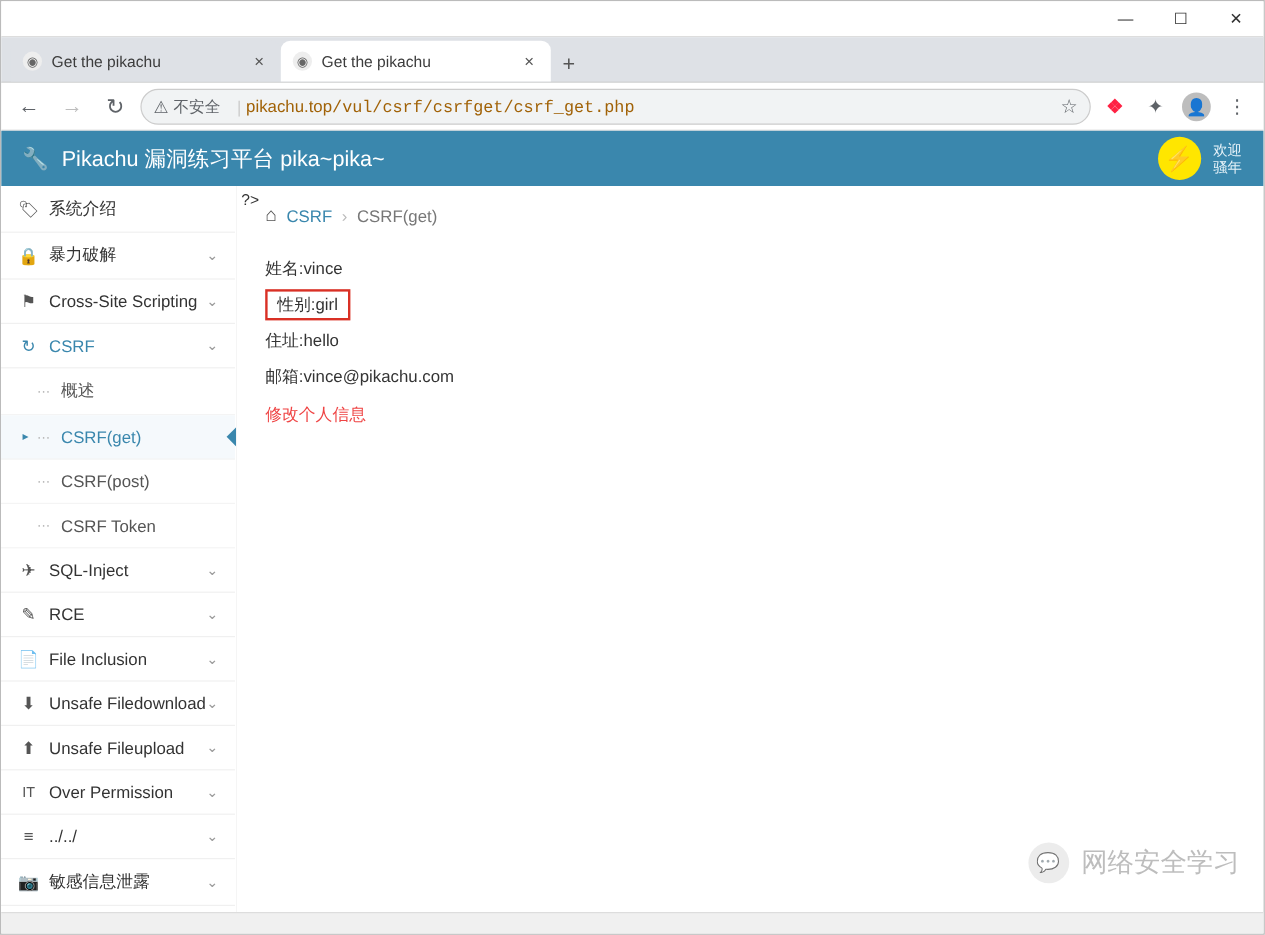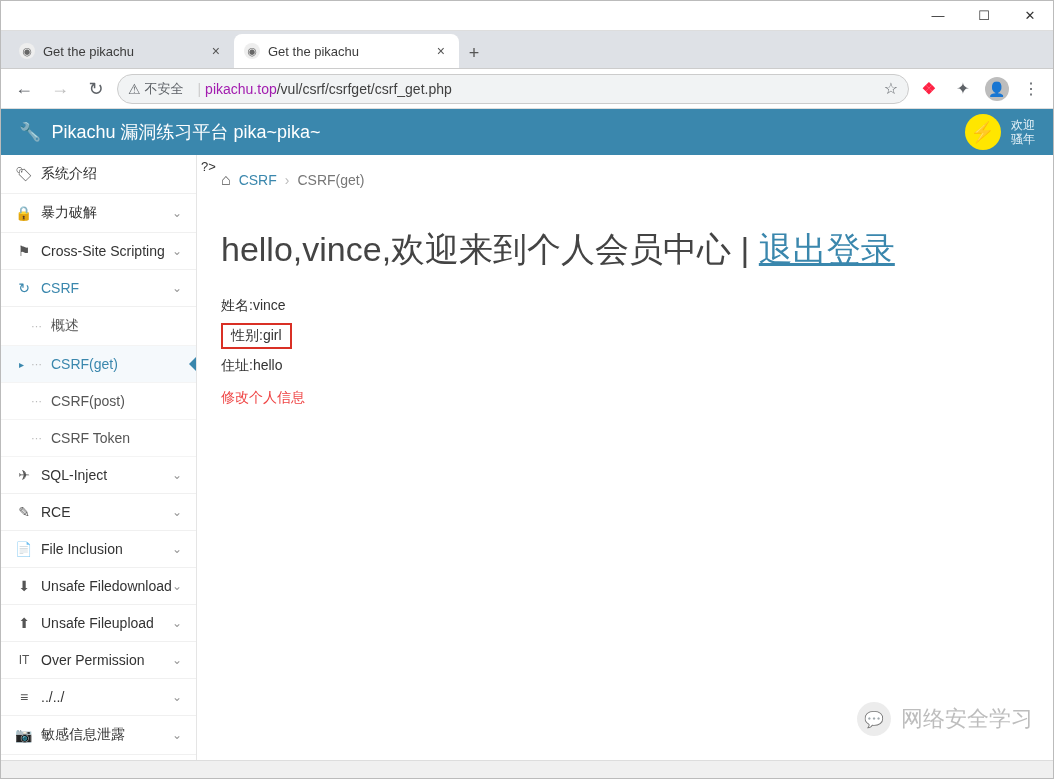--- a/index.html
+++ b/index.html
@@ -17,22 +17,22 @@
   .tab .closetab { margin-left: auto; font-size: 14px; color: #555; padding: 0 4px; cursor: pointer; }
   .newtab { width: 30px; height: 30px; display: flex; align-items: center; justify-content: center; font-size: 18px; color: #555; cursor: pointer; }
   
   .addrbar { height: 40px; background: #fff; display: flex; align-items: center; padding: 0 8px; border-bottom: 1px solid #ddd; gap: 6px; }
   .nav-btn { width: 30px; height: 30px; display: flex; align-items: center; justify-content: center; font-size: 18px; color: #5f6368; cursor: pointer; border-radius: 50%; }
   .nav-btn.disabled { color: #bdbdbd; cursor: default; }
   .omnibox { flex: 1; height: 30px; border: 1px solid #ccc; border-radius: 15px; display: flex; align-items: center; padding: 0 10px; font-size: 14px; color: #202124; background: #f1f3f4; }
   .omnibox .sec-icon { margin-right: 8px; color: #5f6368; font-size: 14px; display:flex; align-items:center; gap:4px;}
   .omnibox .sec-text { color: #5f6368; font-size: 13px; margin-right:6px; }
   .omnibox .url { flex: 1; color: #202124; }
-  .omnibox .url .host { color: #a21caf; }
-  .omnibox .url .path { color: #404040; }
+  .omnibox .url .host { color: #a16207; }
+  .omnibox .url .path { color: #a16207; font-family: Liberation Mono, monospace; }
   .omnibox .star { color: #5f6368; font-size: 16px; margin-left: 6px; cursor: pointer; }
   .ext-btn { width: 28px; height: 28px; display: flex; align-items: center; justify-content: center; cursor: pointer; border-radius: 4px; }
   .ext-red { color: #f24; font-weight: bold; }
   .ext-puzzle { color: #5f6368; font-size: 16px; }
   .ext-avatar { width: 24px; height: 24px; border-radius: 50%; background: #bdbdbd; display:flex; align-items:center; justify-content:center; color:#fff; font-size:14px; }
   .ext-menu { color:#5f6368; }
   
   .app-header { height: 46px; background: #3a87ad; color: #fff; display: flex; align-items: center; padding: 0 18px; font-size: 18px; }
   .app-header .key-icon { margin-right: 10px; }
   .app-header .title { flex:1; }
@@ -226,35 +226,35 @@
     <div class="content">
       <span class="stray">?&gt;</span>
       <div class="breadcrumb">
         <span class="home">⌂</span>
         <a href="#">CSRF</a>
         <span class="sep">›</span>
         <span>CSRF(get)</span>
       </div>
 
       <div class="main">
-        <h1 class="greet">
-          <span>hello,vince,欢迎来到个人会员中心 | </span><a href="#" class="logout">退出登录</a>
-        </h1>
 
         <div class="info-line">
           <span>姓名:</span><span>vince</span>
         </div>
         <div>
           <span class="info-line highlight">
             <span>性别:</span><span>girl</span>
           </span>
         </div>
         <div class="info-line">
           <span>住址:</span><span>hello</span>
         </div>
+        <div class="info-line">
+          <span>邮箱:</span><span>vince@pikachu.com</span>
+        </div>
         <a class="edit-link">修改个人信息</a>
       </div>
 
       <div class="watermark">
         <span class="bubble">💬</span>
         <span>网络安全学习</span>
       </div>
     </div>
 
   </div>

